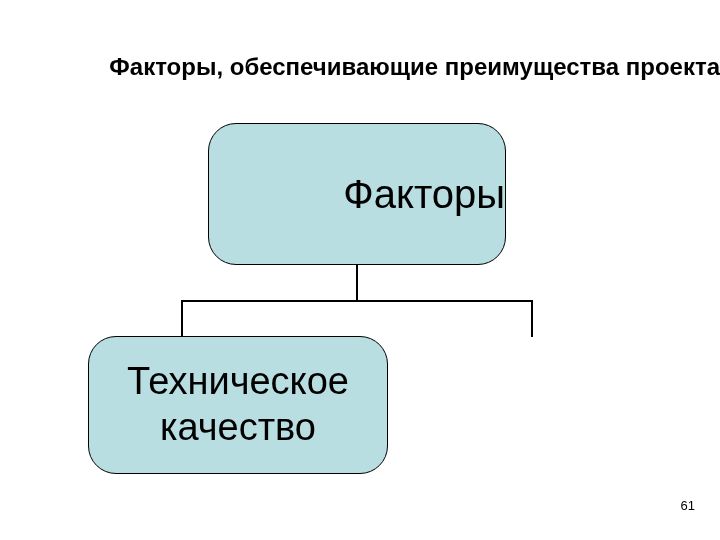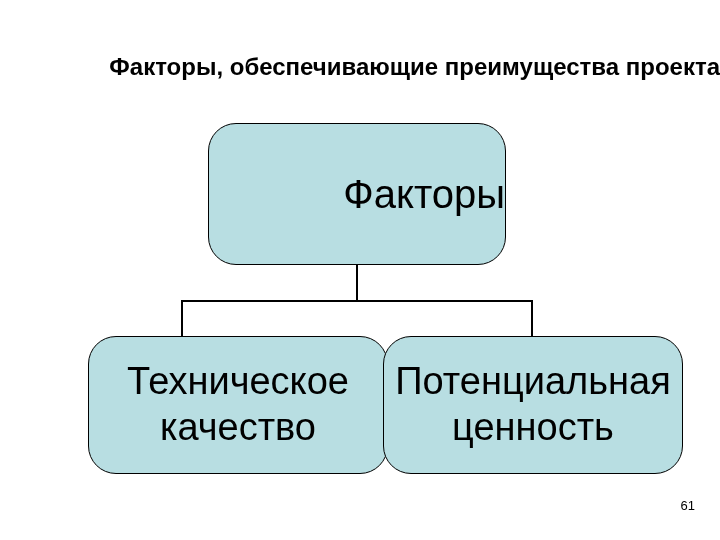--- a/index.html
+++ b/index.html
@@ -81,19 +81,16 @@
 
   <div class="connector conn-stem"></div>
   <div class="connector conn-horizontal"></div>
   <div class="connector conn-drop-left"></div>
   <div class="connector conn-drop-right"></div>
 
   <div class="node node-child node-child-left">
     <span>Техническое качество</span>
   </div>
 
-  <div class="node node-child node-child-right">
-    <span>Потенциальная ценность</span>
-  </div>
 
   <div class="page-number">61</div>
 
 </div>
 
 </body></html>

